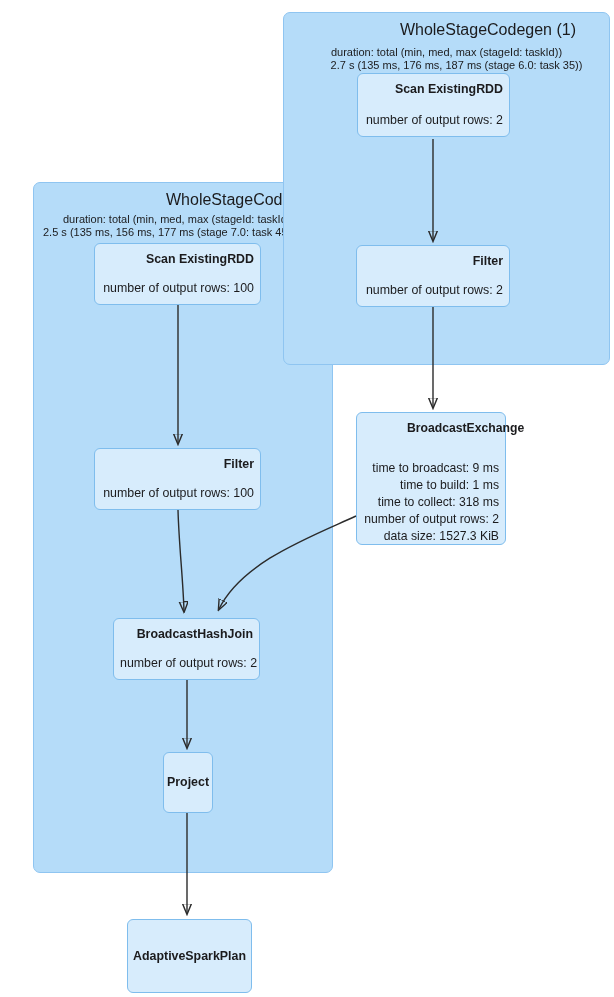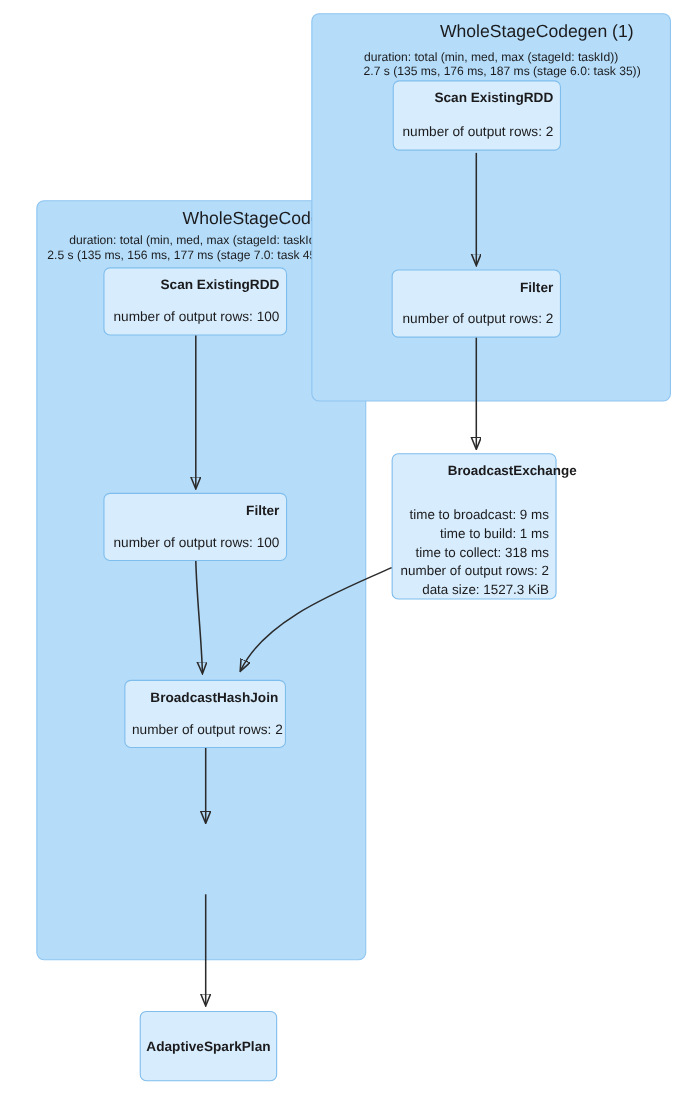--- a/index.html
+++ b/index.html
@@ -77,20 +77,23 @@
   <div class="node z2" style="left:94px;top:448px;width:167px;height:62px;">
     <div class="node-name">Filter</div>
     <div class="node-metric">number of output rows: 100</div>
   </div>
 
   <div class="node z2" style="left:113px;top:618px;width:147px;height:62px;">
     <div class="node-name">BroadcastHashJoin</div>
     <div class="node-metric">number of output rows: 2</div>
   </div>
 
+  <div class="node z2 center" style="left:163px;top:752px;width:50px;height:61px;">
+    <div class="node-name">Project</div>
+  </div>
 
   <div class="cluster cluster-right">
     <div class="cluster-title">WholeStageCodegen (1)</div>
     <div class="dur dur-1">duration: total (min, med, max (stageId: taskId))</div>
     <div class="dur dur-2">2.7 s (135 ms, 176 ms, 187 ms (stage 6.0: task 35))</div>
   </div>
 
   <div class="node z4" style="left:357px;top:73px;width:153px;height:64px;">
     <div class="node-name">Scan ExistingRDD</div>
     <div class="node-metric">number of output rows: 2</div>
@@ -105,21 +108,21 @@
     <div class="node-name">BroadcastExchange</div>
     <div class="metric-list">
       <div class="node-metric">time to broadcast: 9 ms</div>
       <div class="node-metric">time to build: 1 ms</div>
       <div class="node-metric">time to collect: 318 ms</div>
       <div class="node-metric">number of output rows: 2</div>
       <div class="node-metric">data size: 1527.3 KiB</div>
     </div>
   </div>
 
-  <div class="node z4 center" style="left:127px;top:919px;width:125px;height:64px;">
+  <div class="node z4 center" style="left:127px;top:919px;width:125px;height:74px;">
     <div class="node-name">AdaptiveSparkPlan</div>
   </div>
 
   <svg class="edges" width="614" height="997" viewBox="0 0 614 997">
     <defs>
       <marker id="arrow" markerUnits="userSpaceOnUse" markerWidth="12" markerHeight="10" refX="9.5" refY="4.5" orient="auto">
         <path d="M0,0 L11,4.5 L0,9 z" fill="#1a1a1a" stroke="none"></path>
       </marker>
     </defs>
     <path d="M433,139 L433,240" marker-end="url(#arrow)"></path>

